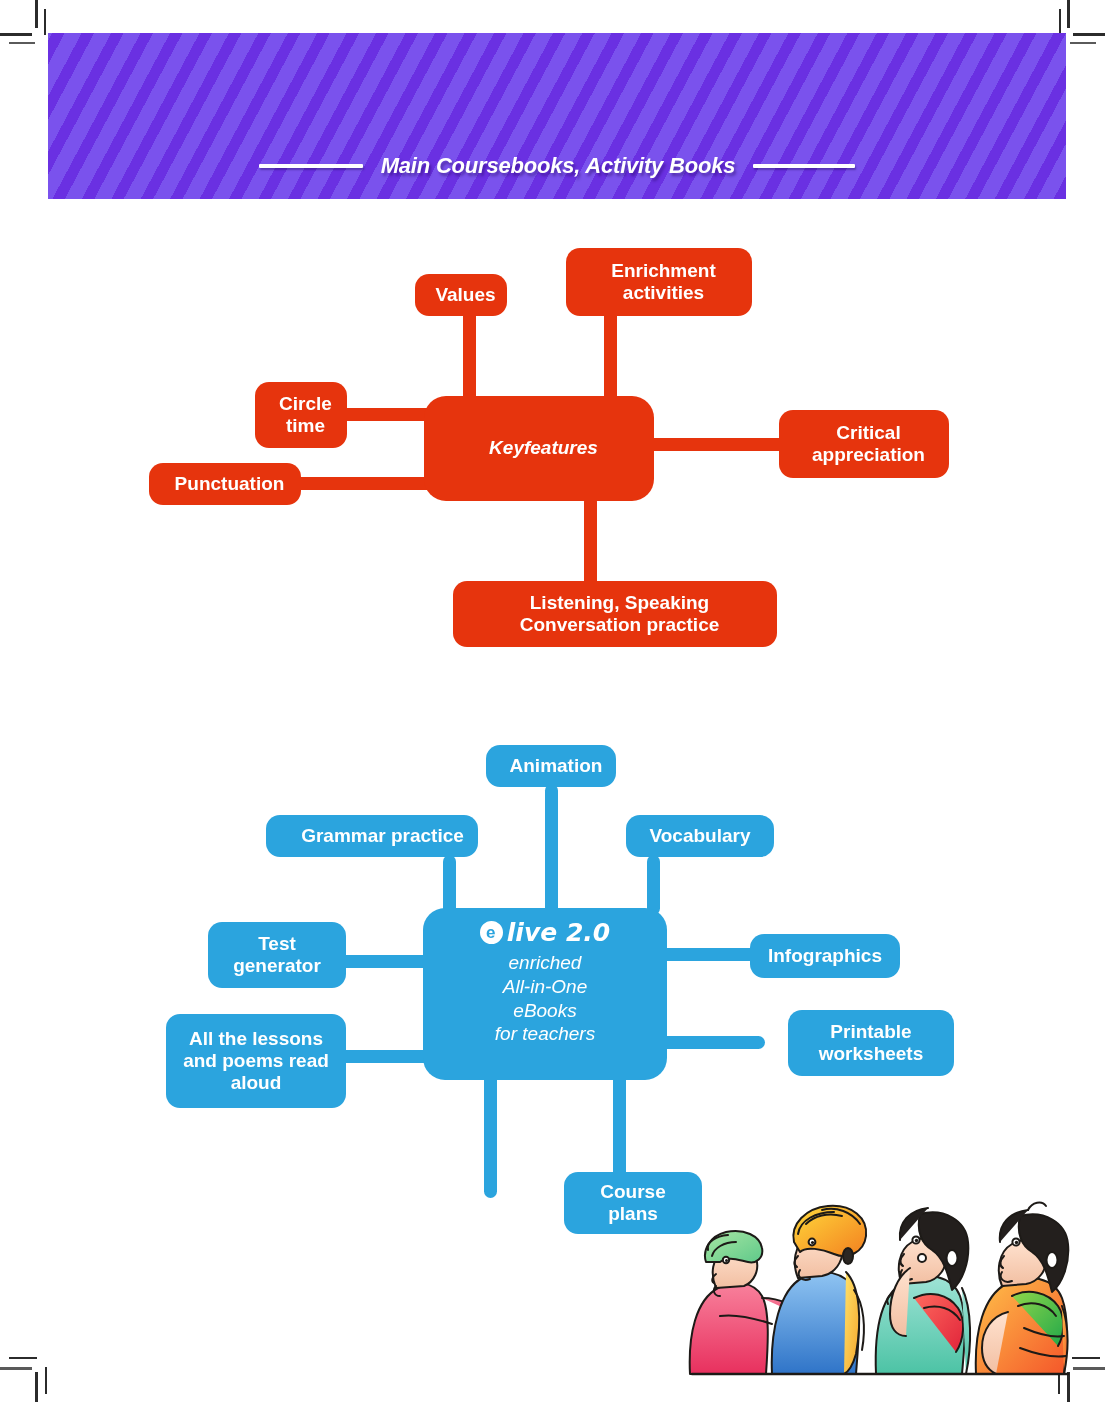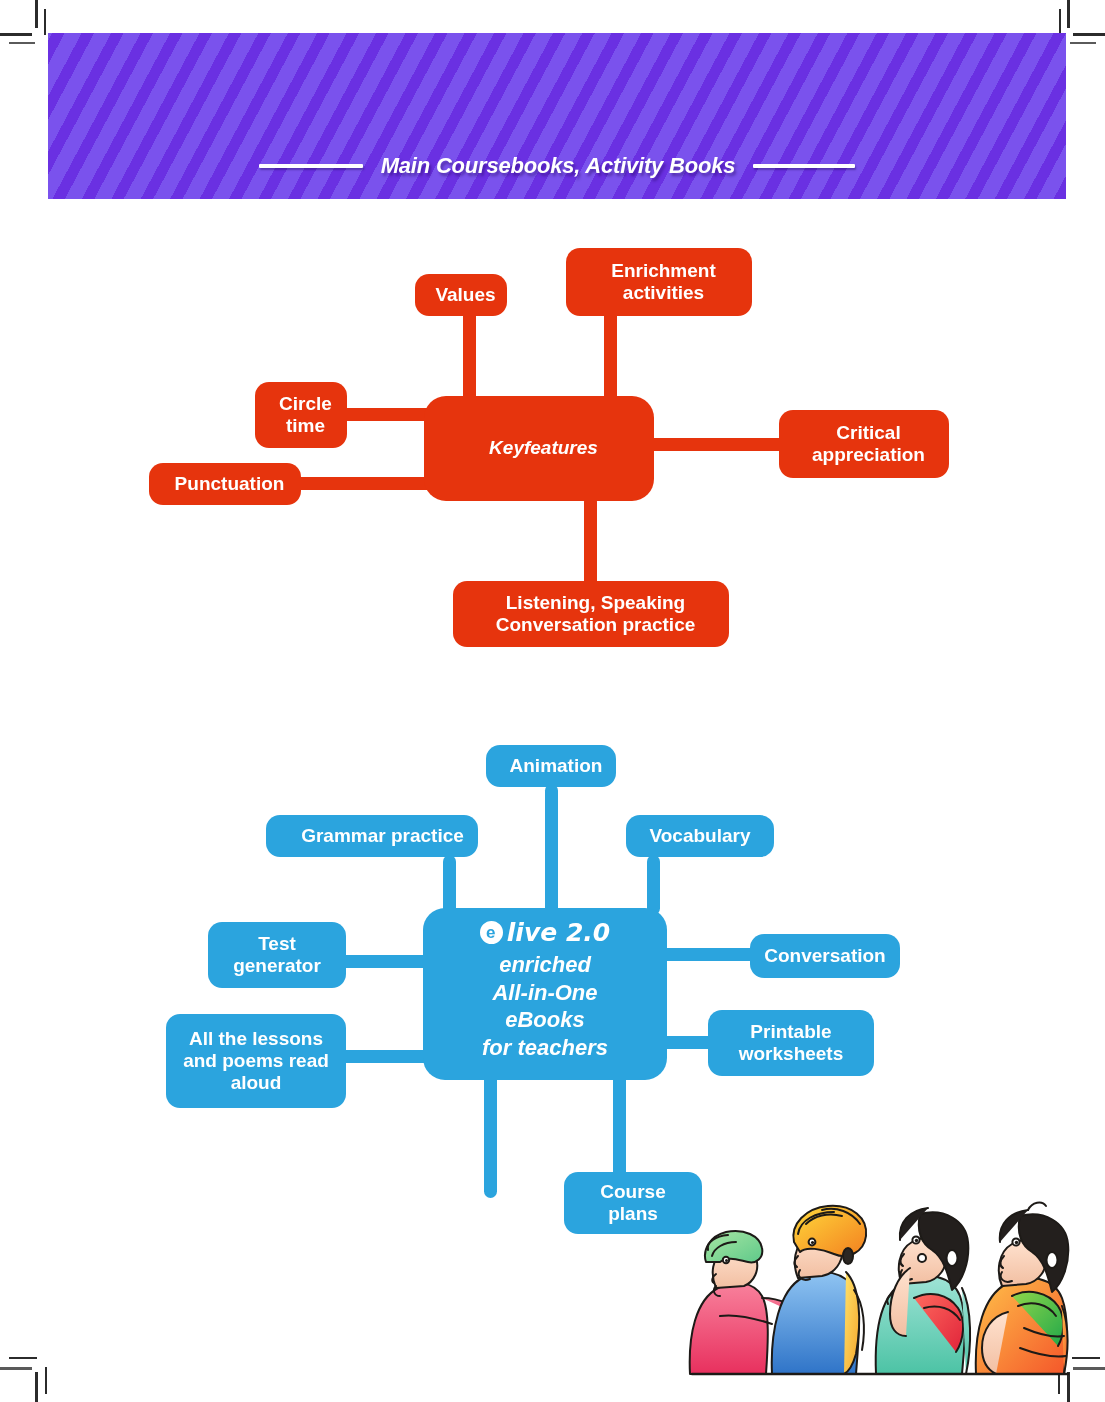--- a/index.html
+++ b/index.html
@@ -72,21 +72,21 @@
   }
   .elive-e{
     display:inline-flex;align-items:center;justify-content:center;
     width:23px;height:23px;border-radius:50%;
     border:3px solid #ffffff;color:#2ba4de;background:#ffffff;
     font-size:17px;font-style:normal;font-weight:bold;line-height:1;
     box-sizing:border-box;
   }
   .elive-word{font-family:"DejaVu Sans", sans-serif;font-size:25px;
     font-style:italic;font-weight:bold;letter-spacing:0px;}
-  .elive-tag{font-style:italic;font-size:22px;line-height:1.25;font-weight:bold;}
+  .elive-tag{font-style:italic;font-size:19px;line-height:1.25;font-weight:normal;}
 
   
   #illus{position:absolute;left:676px;top:1178px;width:394px;height:200px;z-index:5;}
 </style>
 </head>
 <body>
 
 <div class="page">
 
   <div>
@@ -147,21 +147,21 @@
     </div>
 
     <div class="node" style="left:149px;top:463px;width:152px;height:42px;">
       <span>Punctuation</span>
     </div>
 
     <div class="node" style="left:779px;top:410px;width:170px;height:68px;">
       <span>Critical appreciation</span>
     </div>
 
-    <div class="node" style="left:453px;top:581px;width:276px;height:66px;">
+    <div class="node" style="left:453px;top:581px;width:324px;height:66px;">
       <span>Listening, Speaking Conversation practice</span>
     </div>
   </div>
 
   <div id="blue-map" class="blue">
 
     <div class="conn" style="left:545px;top:784px;width:13px;height:130px;"></div>
     <div class="conn" style="left:443px;top:855px;width:13px;height:60px;"></div>
     <div class="conn" style="left:647px;top:855px;width:13px;height:60px;"></div>
     <div class="conn" style="left:330px;top:955px;width:120px;height:13px;"></div>
@@ -192,28 +192,28 @@
 
     <div class="node" style="left:208px;top:922px;width:138px;height:66px;">
       <span>Test generator</span>
     </div>
 
     <div class="node" style="left:626px;top:815px;width:148px;height:42px;">
       <span>Vocabulary</span>
     </div>
 
     <div class="node" style="left:750px;top:934px;width:150px;height:44px;">
-      <span>Conversation</span>
+      <span>Infographics</span>
     </div>
 
     <div class="node" style="left:166px;top:1014px;width:180px;height:94px;">
       <span>All the lessons and poems read aloud</span>
     </div>
 
-    <div class="node" style="left:708px;top:1010px;width:166px;height:66px;">
+    <div class="node" style="left:788px;top:1010px;width:166px;height:66px;">
       <span>Printable worksheets</span>
     </div>
 
 
     <div class="node" style="left:564px;top:1172px;width:138px;height:62px;">
       <span>Course plans</span>
     </div>
   </div>
 
   <svg id="illus" viewBox="0 0 394 200" aria-hidden="true">

